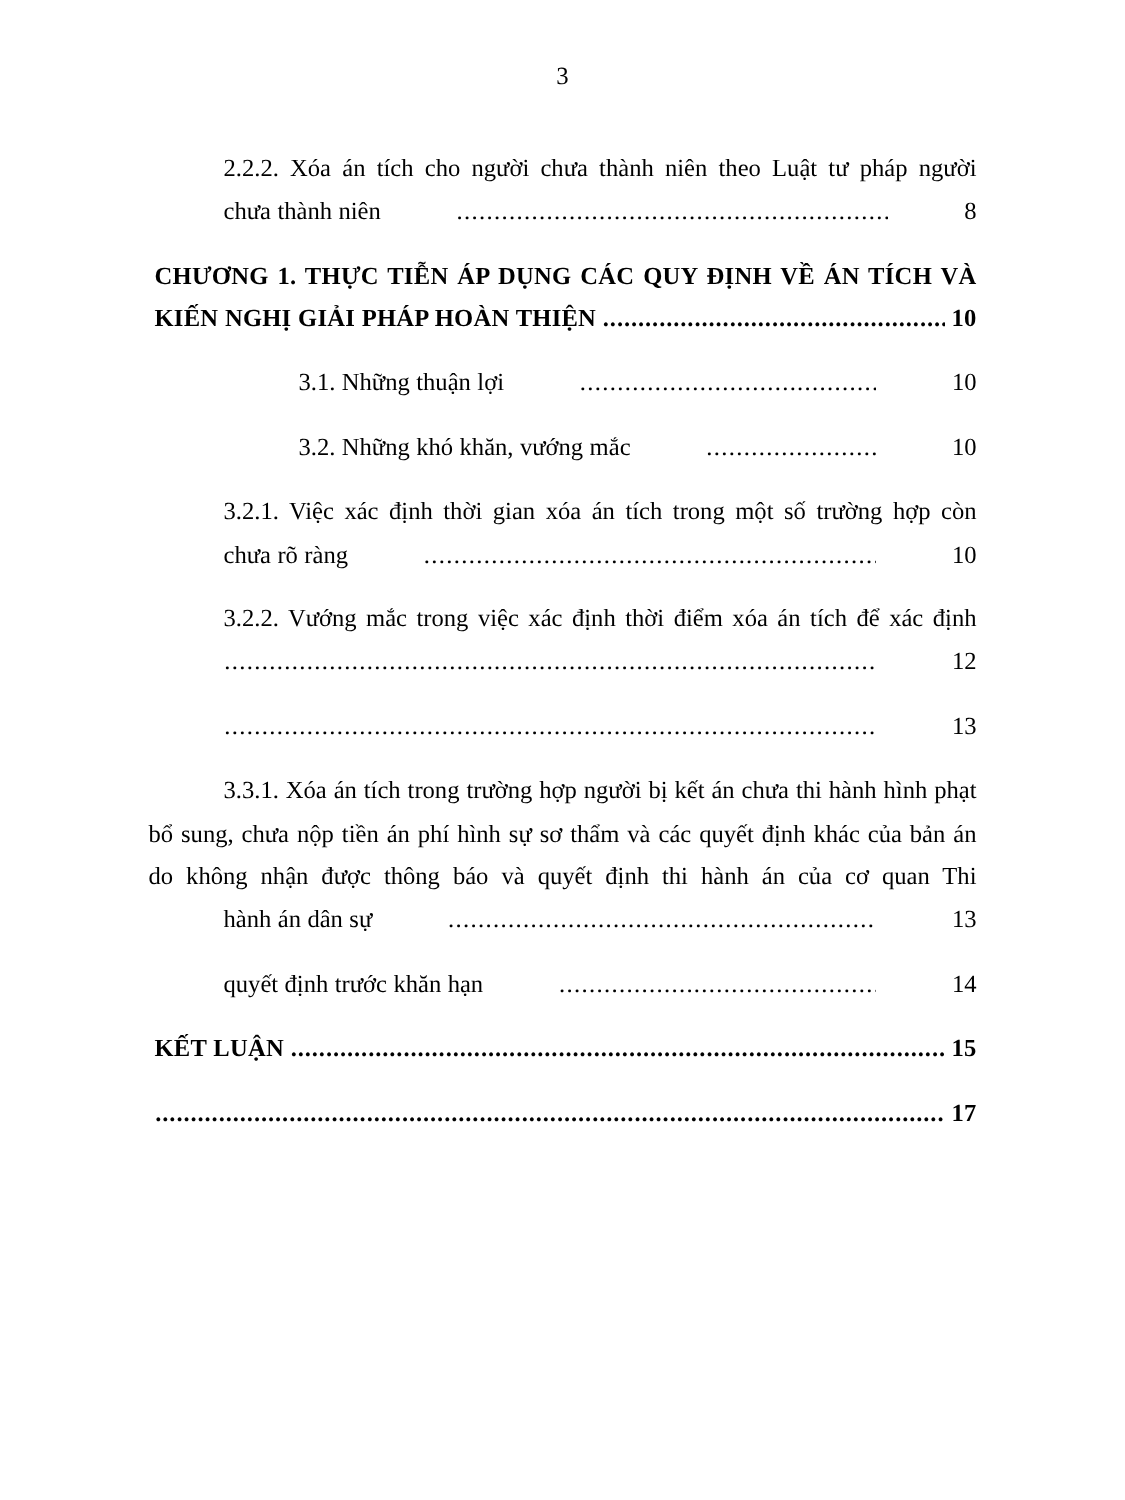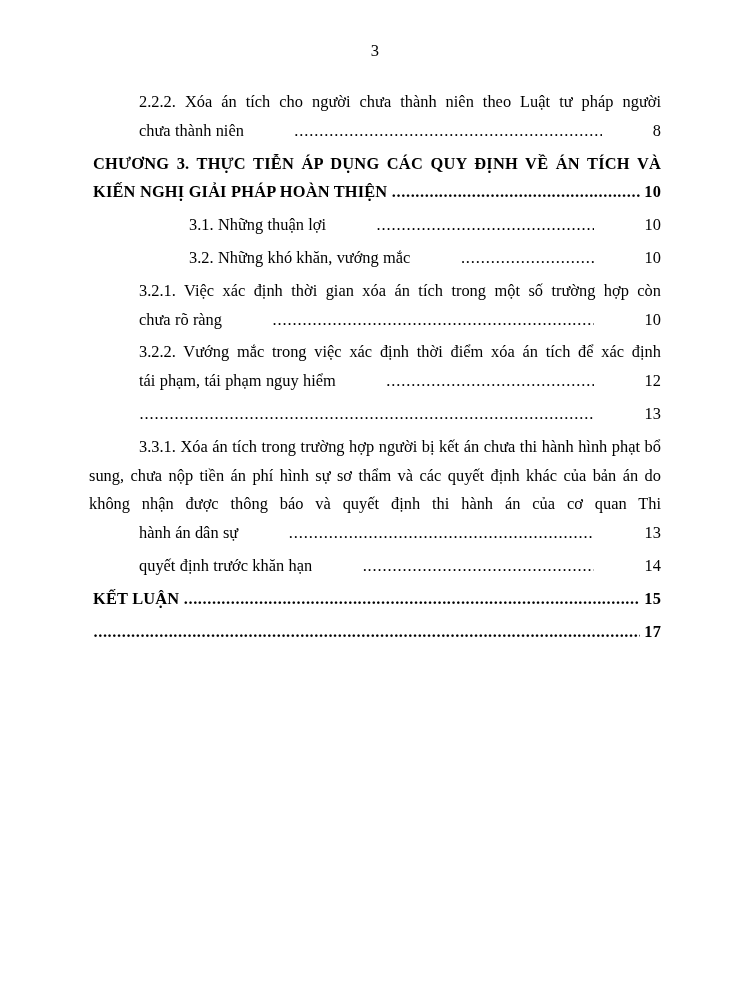--- a/index.html
+++ b/index.html
@@ -42,21 +42,21 @@
     top: 84px;
     width: 580px;
   }
 
   
   .toc-entry {
     font-size: 16.4px;
     line-height: 28.8px;
     text-align: justify;
     text-align-last: justify;
-    margin: 4px;
+    margin: 14px;
     padding: 0;
     text-indent: 50px;
     word-spacing: 0.2px;
   }
 
   .toc-entry.bold {
     font-weight: bold;
     text-indent: 4px;
     letter-spacing: 0.15px;
   }
@@ -118,21 +118,21 @@
   <div class="toc" id="toc-root">
       <div class="toc-entry" id="entry-2-2-2">
         <span class="entry-head">2.2.2. Xóa án tích cho người chưa thành niên theo Luật tư pháp người</span>
         <span class="lastline">
           <span class="tail-text">chưa thành niên </span>
           <span class="lead-fill">........................................................................................................................................................................................................</span>
           <span class="pagenum">8</span>
         </span>
       </div>
       <div class="toc-entry bold" id="entry-chuong-3">
-        <span class="entry-head chapter-head">CHƯƠNG 3.  THỰC TIỄN ÁP DỤNG CÁC QUY ĐỊNH VỀ ÁN TÍCH VÀ</span>
+        <span class="entry-head chapter-head">CHƯƠNG 1.  THỰC TIỄN ÁP DỤNG CÁC QUY ĐỊNH VỀ ÁN TÍCH VÀ</span>
         <span class="lastline bold-row">
           <span class="tail-text">KIẾN NGHỊ GIẢI PHÁP HOÀN THIỆN</span>
           <span class="lead-fill">........................................................................................................................................................................................................</span>
           <span class="pagenum">10</span>
         </span>
       </div>
       <div class="toc-entry" id="entry-3-1">
         <span class="lastline">
           <span class="tail-text" style="padding-left: 50px;">3.1. Những thuận lợi </span>
           <span class="lead-fill">........................................................................................................................................................................................................</span>
@@ -150,21 +150,20 @@
         <span class="entry-head">3.2.1. Việc xác định thời gian xóa án tích trong một số trường hợp còn</span>
         <span class="lastline">
           <span class="tail-text">chưa rõ ràng</span>
           <span class="lead-fill">........................................................................................................................................................................................................</span>
           <span class="pagenum">10</span>
         </span>
       </div>
       <div class="toc-entry" id="entry-3-2-2">
         <span class="entry-head">3.2.2. Vướng mắc trong việc xác định thời điểm xóa án tích để xác định</span>
         <span class="lastline">
-          <span class="tail-text">tái phạm, tái phạm nguy hiểm</span>
           <span class="lead-fill">........................................................................................................................................................................................................</span>
           <span class="pagenum">12</span>
         </span>
       </div>
       <div class="toc-entry" id="entry-3-3">
         <span class="lastline">
           <span class="lead-fill">........................................................................................................................................................................................................</span>
           <span class="pagenum">13</span>
         </span>
       </div>

